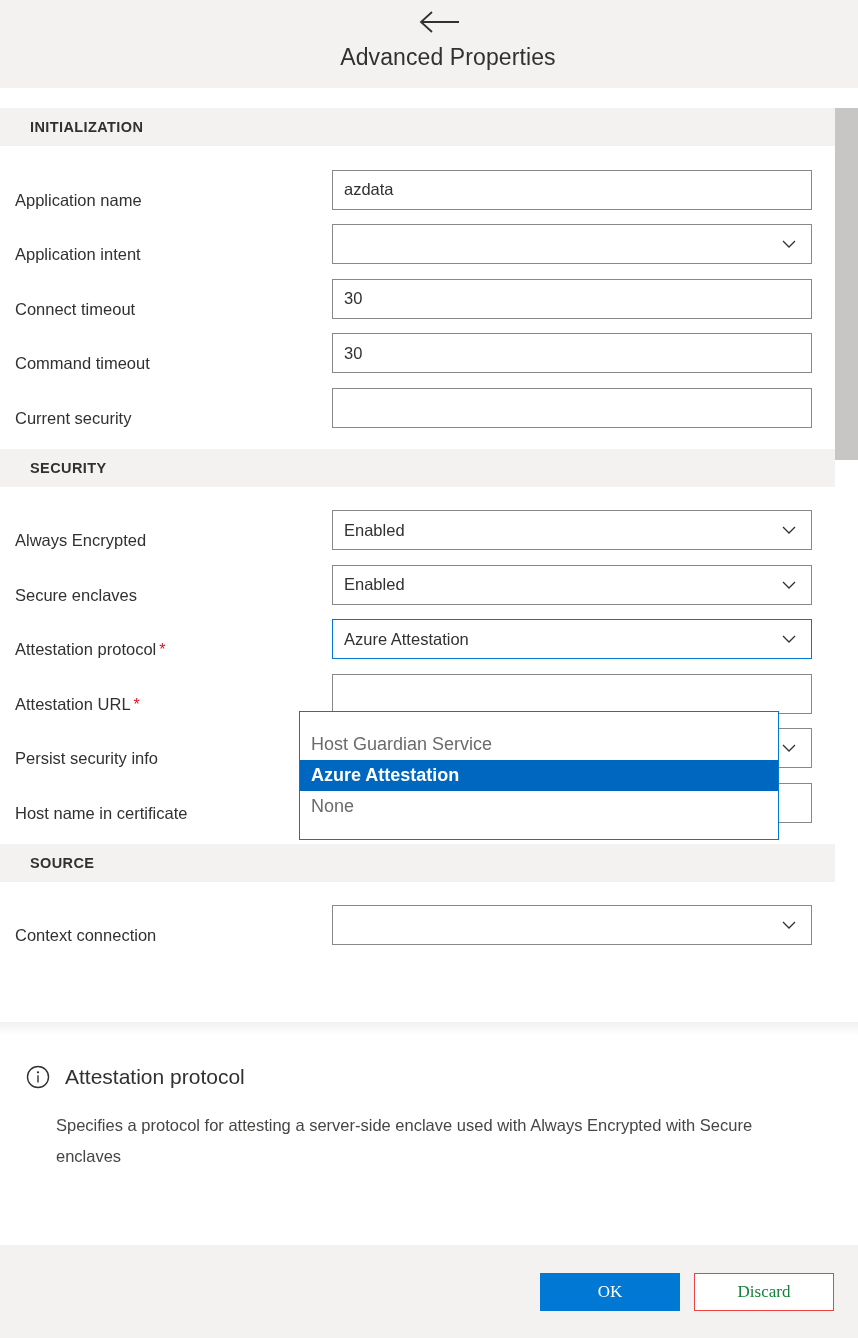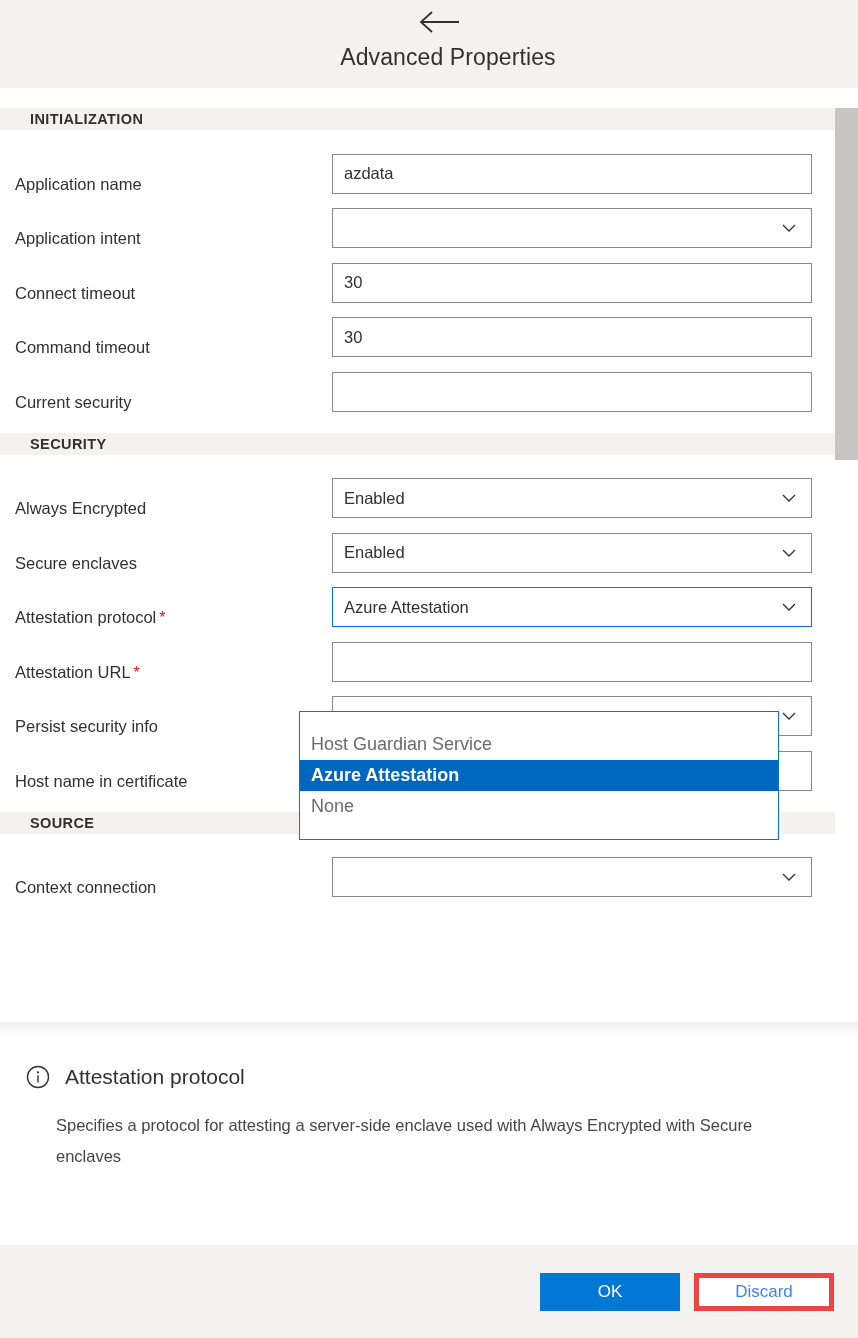--- a/index.html
+++ b/index.html
@@ -74,21 +74,21 @@
     top: 20px;
     right: 0;
     width: 23px;
     height: 352px;
     background: #c8c6c4;
     cursor: pointer;
   }
 
   .section-header {
     width: 838px;
-    height: 22px;
+    height: 38px;
     background: #f3f2f1;
     display: flex;
     align-items: center;
     box-sizing: border-box;
     padding-left: 30px;
   }
   .section-header span {
     font-size: 14.5px;
     font-weight: bold;
     color: #323130;
@@ -228,37 +228,37 @@
     display: flex;
     align-items: center;
     justify-content: flex-end;
     padding-right: 24px;
     box-sizing: border-box;
   }
   .btn {
     height: 38px;
     min-width: 140px;
     font-size: 17px;
-    font-family: Liberation Sans, sans-serif;
+    font-family: Liberation Serif, serif;
     border: 1px solid transparent;
     cursor: pointer;
     display: flex;
     align-items: center;
     justify-content: center;
     box-sizing: border-box;
   }
   .btn-primary {
     background: #0078d4;
     color: #ffffff;
     margin-right: 14px;
   }
   .btn-secondary {
     background: #ffffff;
-    color: #3b82f6;
-    border: 5px solid #ef4444;
+    color: #15803d;
+    border: 1px solid #ef4444;
   }
 </style>
 </head>
 <body>
 
 <div class="titlebar">
   <div class="back-btn">
     <span>
       <svg width="40" height="26" viewBox="0 0 40 26">
         <path d="M13 3 L2 13 L13 23 M2 13 L40 13" fill="none" stroke="#323130" stroke-width="1.8"></path>

